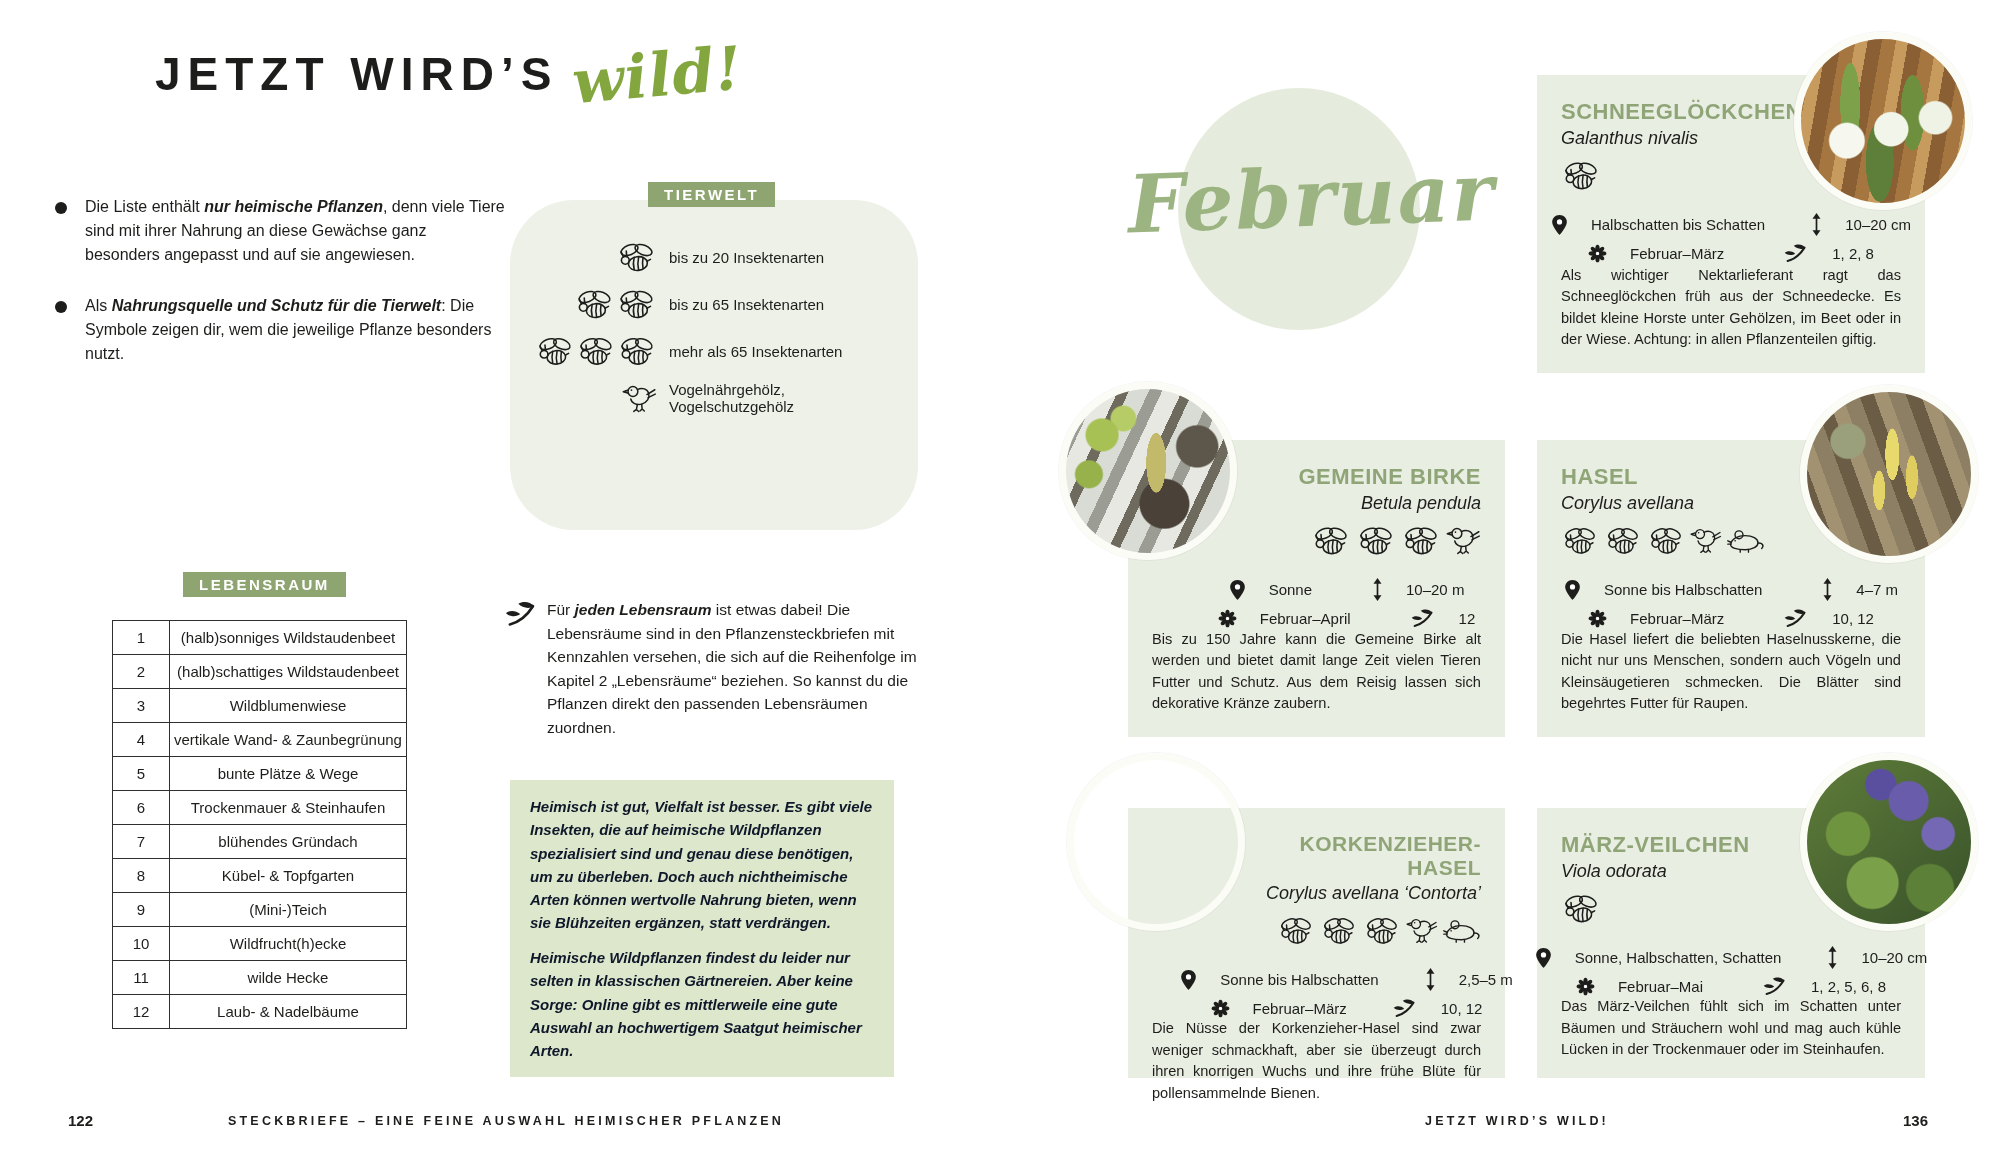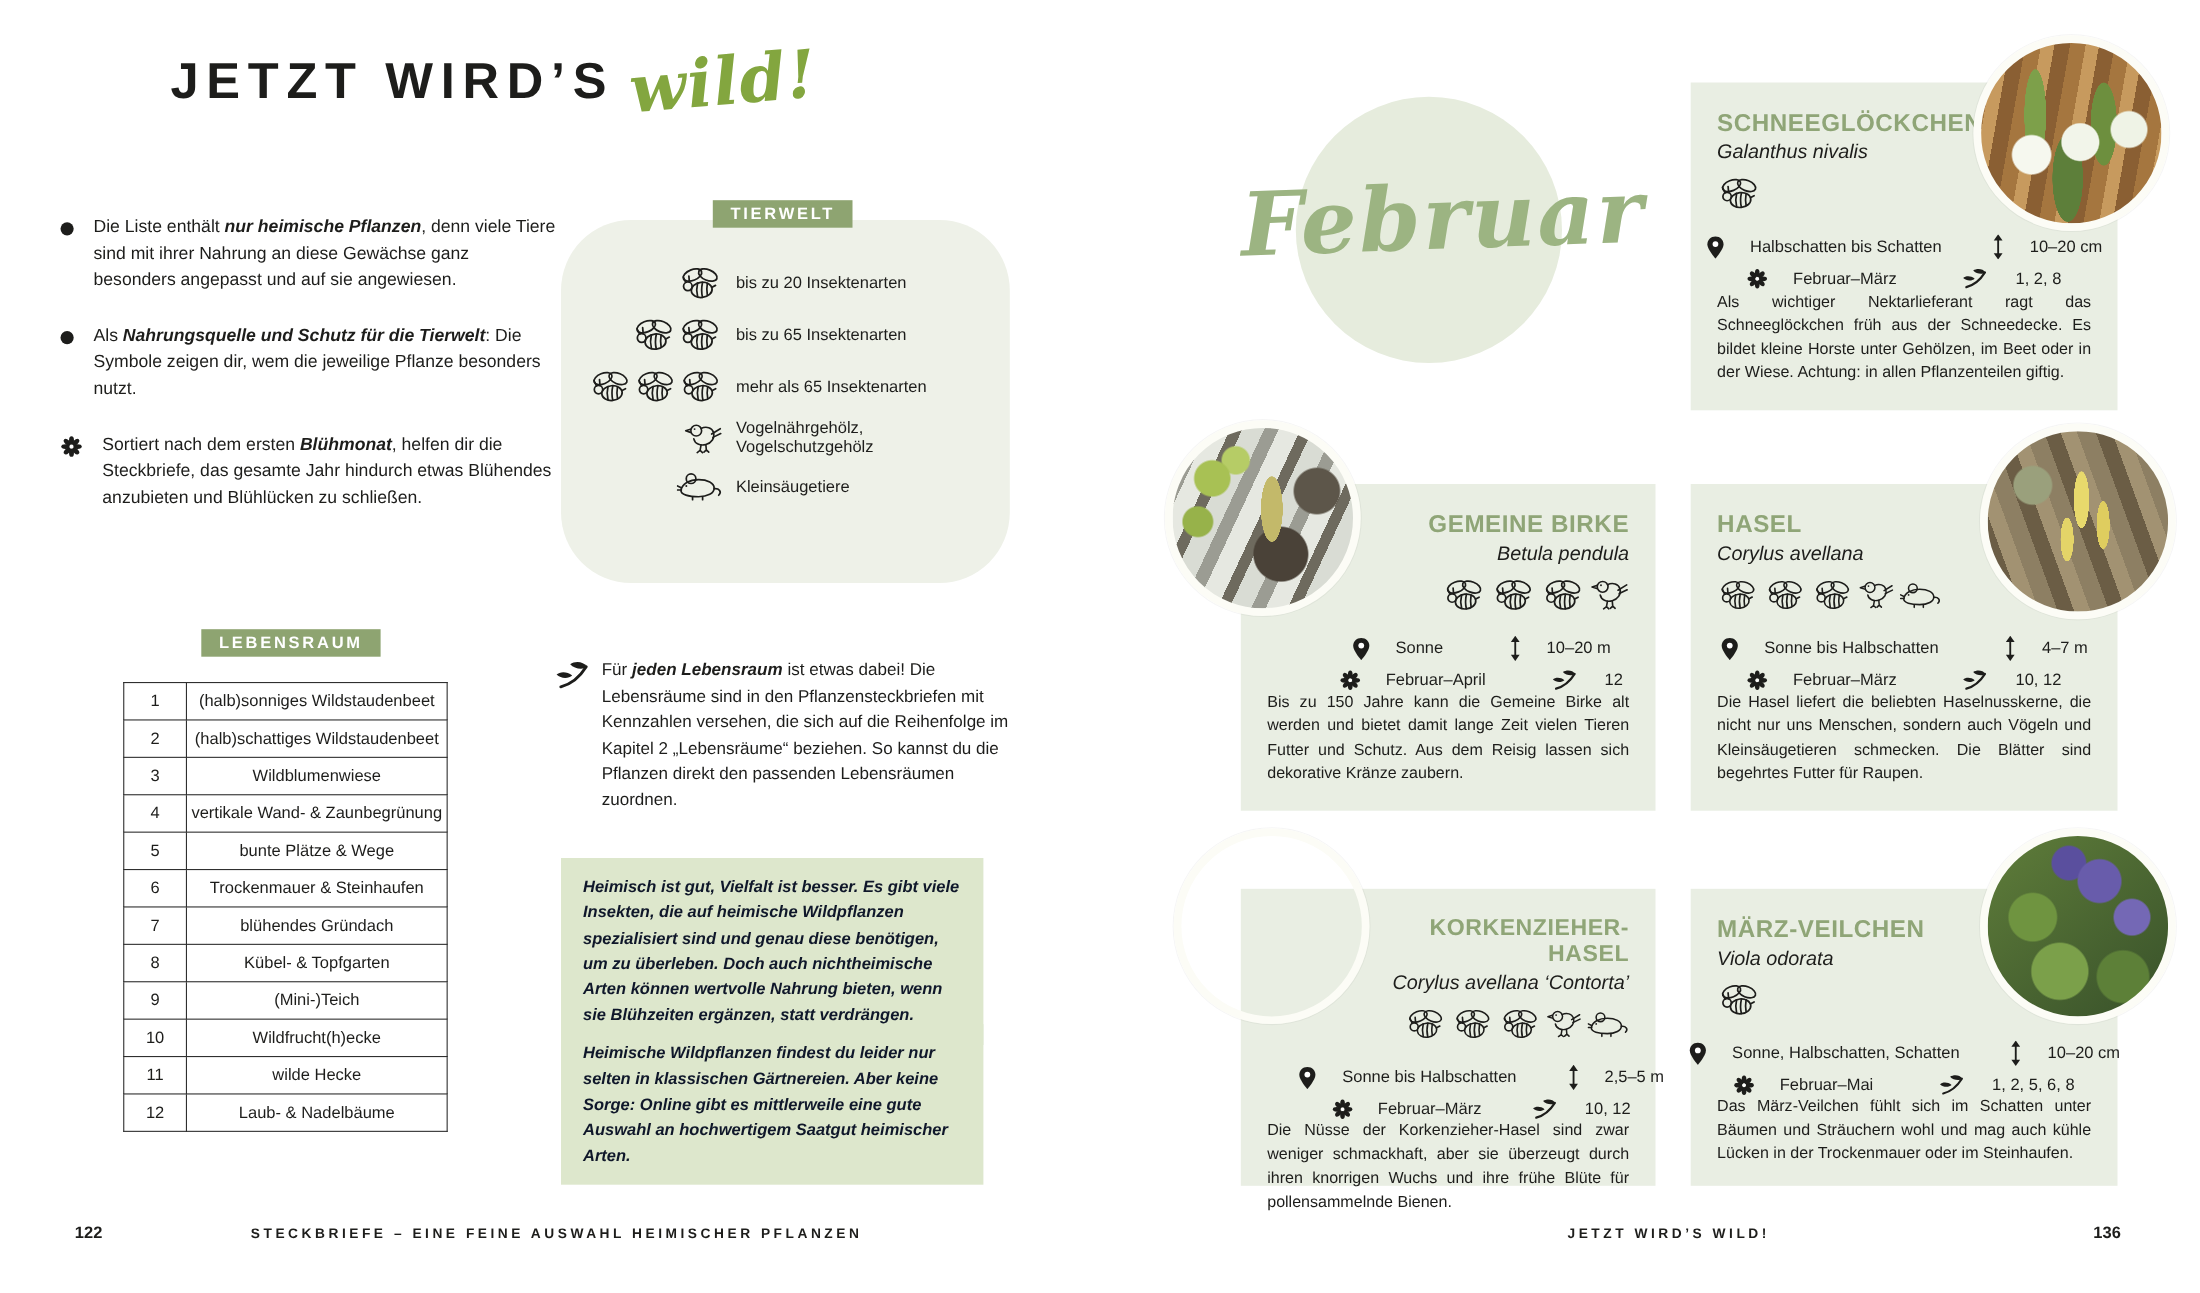--- a/index.html
+++ b/index.html
@@ -219,26 +219,20 @@
 
 <div class="abs bullets">
   <div class="bullet">
     <span class="dot"></span>
     <span><span>Die Liste enthält </span><span class="bi">nur heimische Pflanzen</span><span>, denn viele Tiere sind mit ihrer Nahrung an diese Gewächse ganz besonders angepasst und auf sie angewiesen.</span></span>
   </div>
   <div class="bullet">
     <span class="dot"></span>
     <span><span>Als </span><span class="bi">Nahrungsquelle und Schutz für die Tierwelt</span><span>: Die Symbole zeigen dir, wem die jeweilige Pflanze besonders nutzt.</span></span>
   </div>
-  <div class="bullet">
-    <svg class="fmark">
-        <use href="#i-flower"></use>
-      </svg>
-    <span><span>Sortiert nach dem ersten </span><span class="bi">Blühmonat</span><span>, helfen dir die Steckbriefe, das gesamte Jahr hindurch etwas Blühendes anzubieten und Blühlücken zu schließen.</span></span>
-  </div>
 </div>
 
 <div class="abs tw-panel">
   <div class="tw-rows">
     <div class="tw-row">
       <span class="tw-icons">
           <svg class="ic ic-bee">
             <use href="#i-bee"></use>
           </svg>
         </span>
@@ -270,28 +264,20 @@
       <span class="tw-text">mehr als 65 Insektenarten</span>
     </div>
     <div class="tw-row">
       <span class="tw-icons">
           <svg class="ic ic-bird">
             <use href="#i-bird"></use>
           </svg>
         </span>
       <span class="tw-text">Vogelnährgehölz, Vogelschutzgehölz</span>
     </div>
-    <div class="tw-row">
-      <span class="tw-icons">
-          <svg class="ic ic-mouse">
-            <use href="#i-mouse"></use>
-          </svg>
-        </span>
-      <span class="tw-text">Kleinsäugetiere</span>
-    </div>
   </div>
 </div>
 <div class="abs tw-label">TIERWELT</div>
 
 <div class="abs lr-label">LEBENSRAUM</div>
 <table class="abs lr-table">
   <tbody>
     <tr>
         <td class="num">1</td>
         <td>(halb)sonniges Wildstaudenbeet</td>

